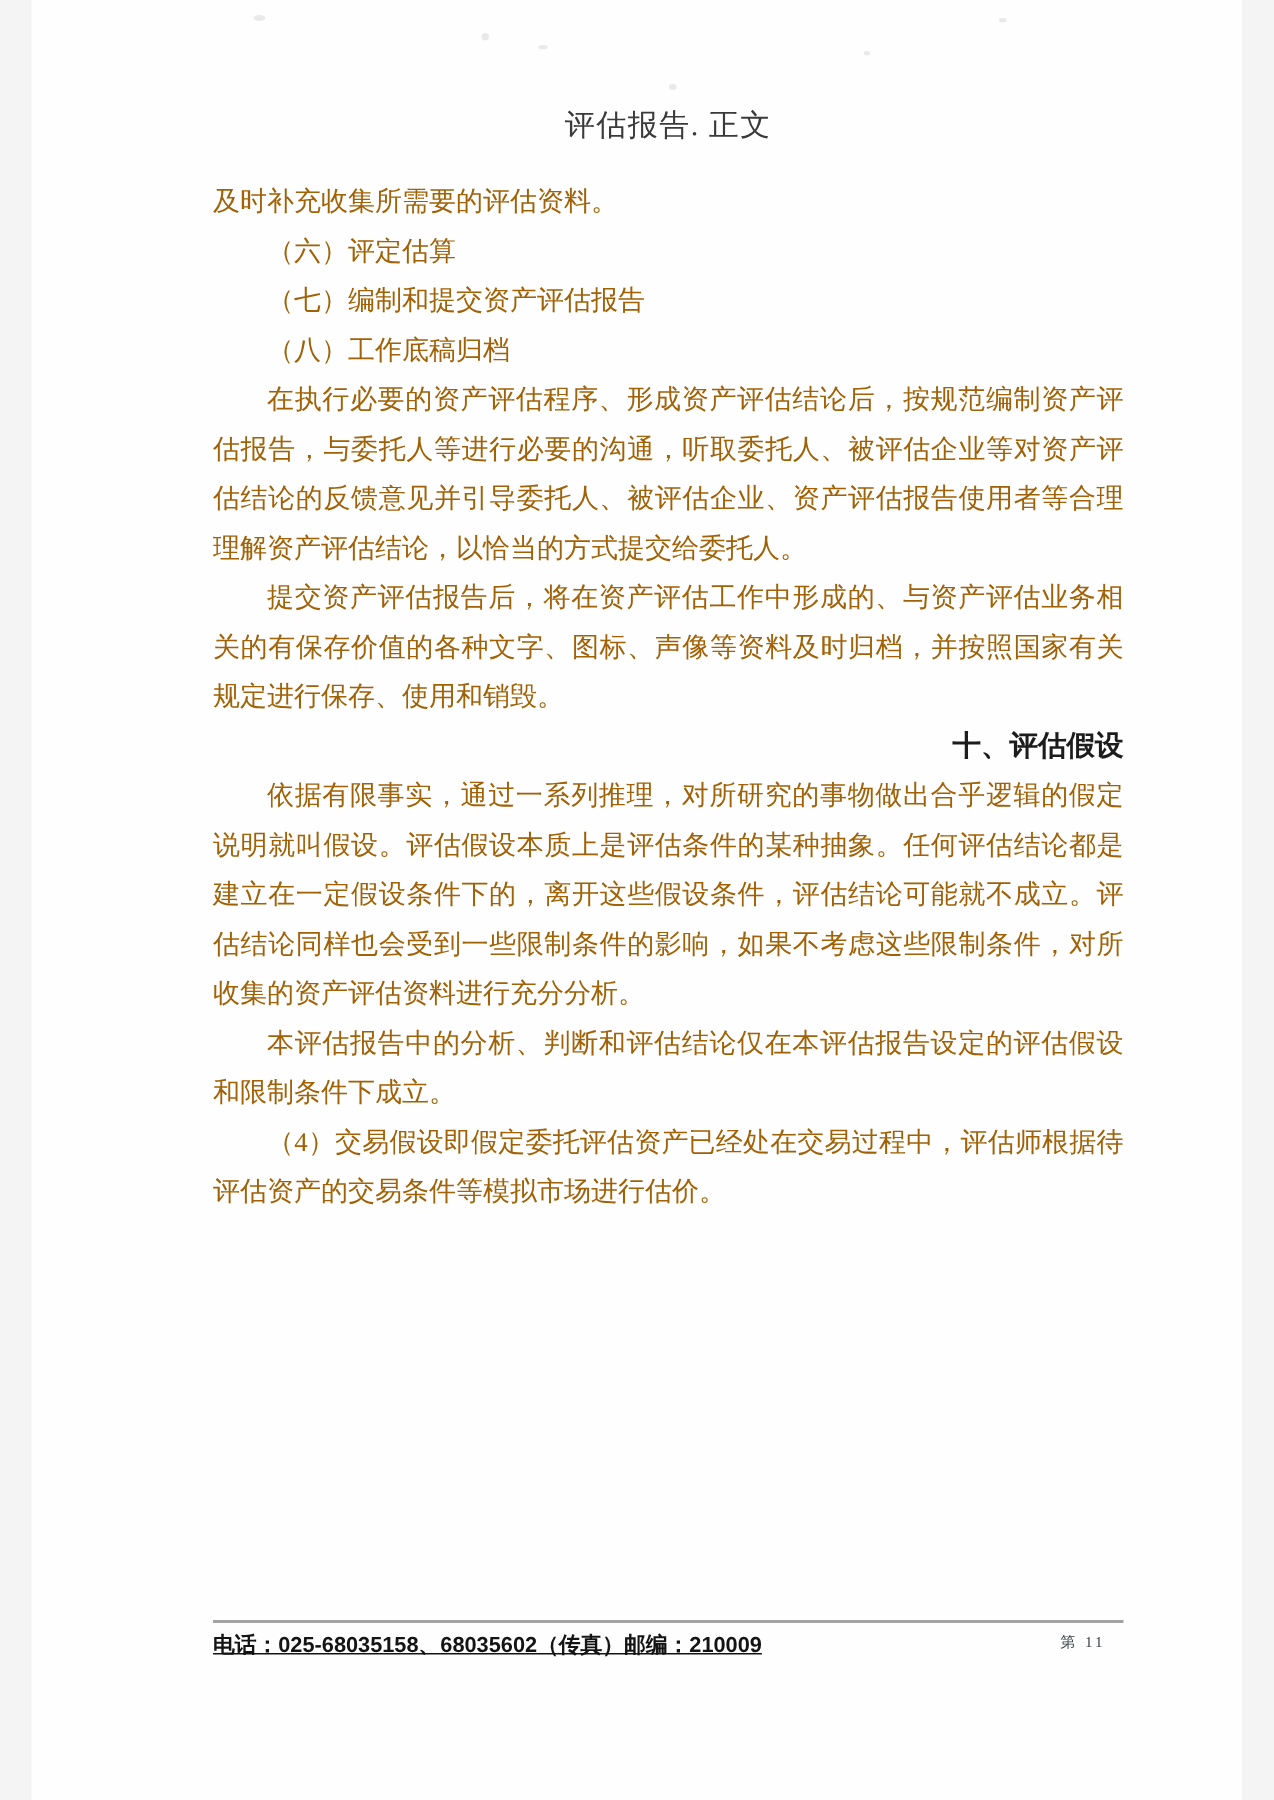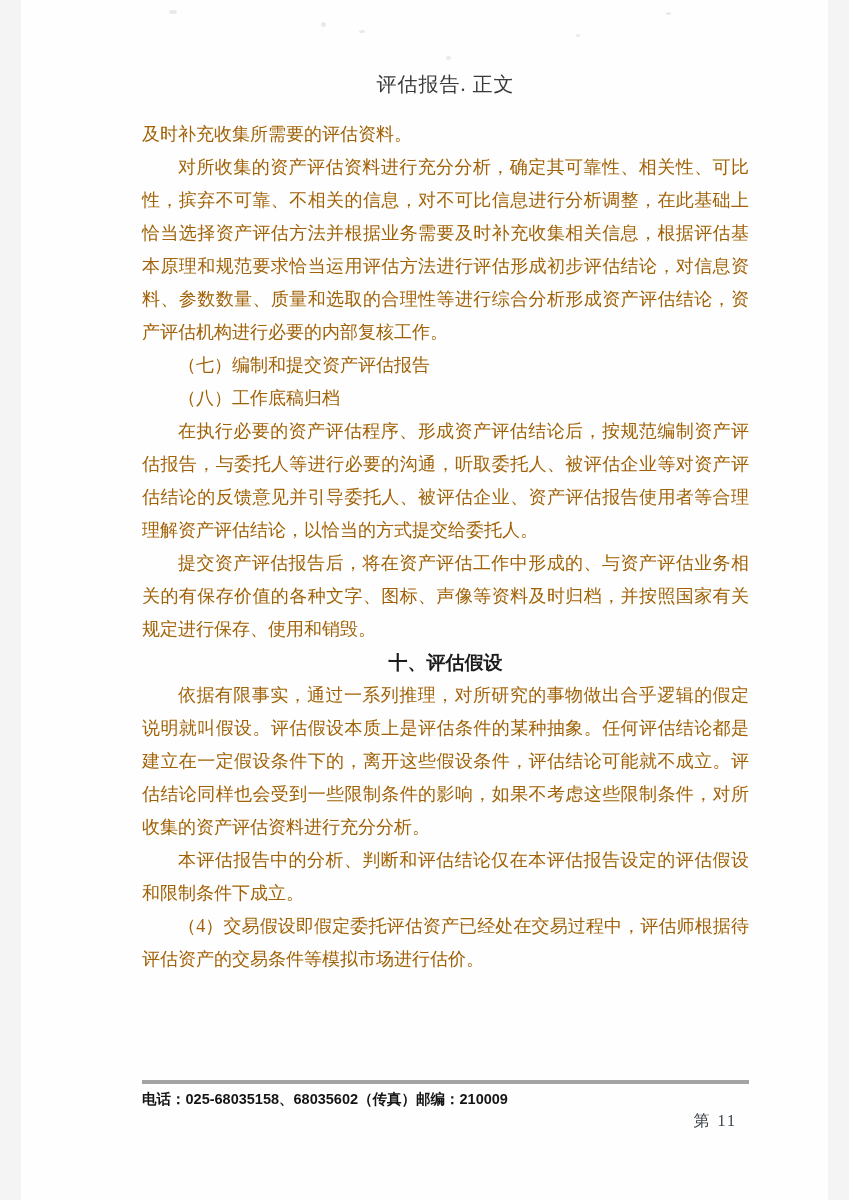--- a/index.html
+++ b/index.html
@@ -34,48 +34,48 @@
     line-height: 33px;
     text-align: justify;
     color: #a16207;
   }
   .body-text p.indent { text-indent: 2em; }
   .body-text p.heading {
     font-weight: 700;
     color: #1c1c1c;
     font-size: 19px;
     font-family: "Liberation Sans", "DejaVu Sans", sans-serif;
-    text-align: center;
+    text-align: right;
   }
   .footer {
     position: absolute;
     left: 121px;
     width: 607px;
     top: 1080px;
-    border-top: 4px solid #a3a3a3;
+    border-top: 2px solid #a3a3a3;
     padding-top: 5px;
     font-family: "Liberation Sans", "DejaVu Sans", sans-serif;
     color: #141414;
+    text-decoration: underline;
   }
   .footer-line {
     font-size: 14.5px;
     font-weight: 700;
     line-height: 21px;
     white-space: nowrap;
   }
   .page-number {
     position: absolute;
     right: 12px;
     top: 6px;
     font-family: "Liberation Serif", "DejaVu Serif", serif;
     font-weight: 400;
-    font-size: 16px;
+    font-size: 10px;
     letter-spacing: 2px;
     color: #3d4449;
-    margin-top: 21px;
   }
   .speckle {
     position: absolute;
     background: #d9d9d9;
     border-radius: 50%;
     opacity: 0.55;
     filter: blur(0.5px);
   }
 </style>
 </head>
@@ -88,21 +88,21 @@
   <div class="speckle" style="left:338px;top:30px;width:6px;height:3px"></div>
   <div class="speckle" style="left:425px;top:56px;width:5px;height:4px"></div>
   <div class="speckle" style="left:555px;top:34px;width:4px;height:3px"></div>
   <div class="speckle" style="left:645px;top:12px;width:5px;height:3px"></div>
 
   <div class="content">
     <h1 class="doc-title">评估报告. 正文</h1>
 
     <div class="body-text">
       <p>及时补充收集所需要的评估资料。</p>
-      <p class="indent">对所收集的资产评估资料进行充分分析，确定其可靠性、相关性、可比性，摈弃不可靠、不相关的信息，对不可比信息进行分析调整，在此基础上恰当选择资产评估方法并根据业务需要及时补充收集相关信息，根据评估基本原理和规范要求恰当运用评估方法进行评估形成初步评估结论，对信息资料、参数数量、质量和选取的合理性等进行综合分析形成资产评估结论，资产评估机构进行必要的内部复核工作。</p>
+      <p class="indent">（六）评定估算</p>
       <p class="indent">（七）编制和提交资产评估报告</p>
       <p class="indent">（八）工作底稿归档</p>
       <p class="indent">在执行必要的资产评估程序、形成资产评估结论后，按规范编制资产评估报告，与委托人等进行必要的沟通，听取委托人、被评估企业等对资产评估结论的反馈意见并引导委托人、被评估企业、资产评估报告使用者等合理理解资产评估结论，以恰当的方式提交给委托人。</p>
       <p class="indent">提交资产评估报告后，将在资产评估工作中形成的、与资产评估业务相关的有保存价值的各种文字、图标、声像等资料及时归档，并按照国家有关规定进行保存、使用和销毁。</p>
       <p class="heading">十、评估假设</p>
       <p class="indent">依据有限事实，通过一系列推理，对所研究的事物做出合乎逻辑的假定说明就叫假设。评估假设本质上是评估条件的某种抽象。任何评估结论都是建立在一定假设条件下的，离开这些假设条件，评估结论可能就不成立。评估结论同样也会受到一些限制条件的影响，如果不考虑这些限制条件，对所收集的资产评估资料进行充分分析。</p>
       <p class="indent">本评估报告中的分析、判断和评估结论仅在本评估报告设定的评估假设和限制条件下成立。</p>
       <p class="indent">（4）交易假设即假定委托评估资产已经处在交易过程中，评估师根据待评估资产的交易条件等模拟市场进行估价。</p>
     </div>
   </div>

